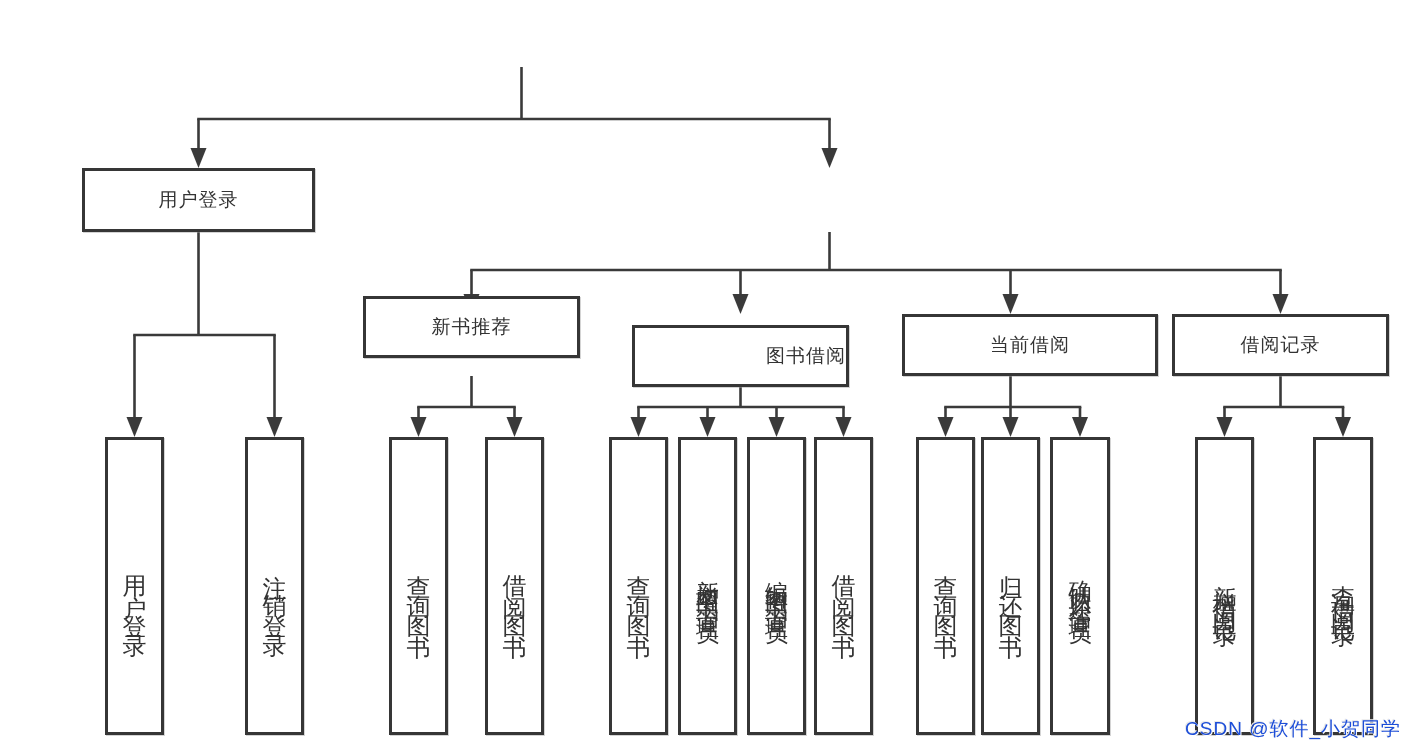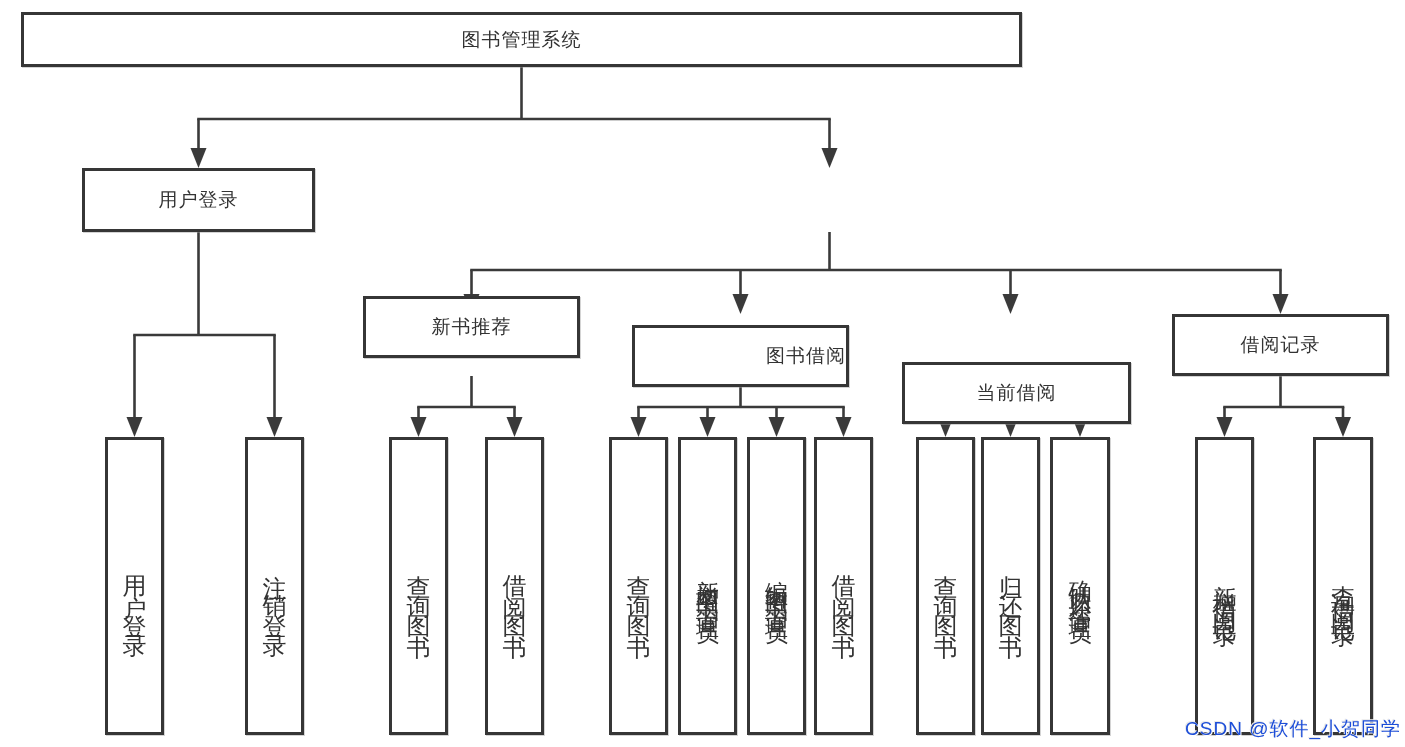--- a/index.html
+++ b/index.html
@@ -108,35 +108,32 @@
       <line x1="1080" y1="407" x2="1080" y2="421" stroke="#3a3a3a" stroke-width="2.6"></line>
       <polygon points="1080,437 1072,417 1088,417" fill="#3a3a3a"></polygon>
       <line x1="1280.5" y1="376" x2="1280.5" y2="407" stroke="#3a3a3a" stroke-width="2.6"></line>
       <line x1="1223.2" y1="407" x2="1344.3" y2="407" stroke="#3a3a3a" stroke-width="2.6"></line>
       <line x1="1224.5" y1="407" x2="1224.5" y2="421" stroke="#3a3a3a" stroke-width="2.6"></line>
       <polygon points="1224.5,437 1216.5,417 1232.5,417" fill="#3a3a3a"></polygon>
       <line x1="1343" y1="407" x2="1343" y2="421" stroke="#3a3a3a" stroke-width="2.6"></line>
       <polygon points="1343,437 1335,417 1351,417" fill="#3a3a3a"></polygon>
     </svg>
 
-  <div class="box h-box root-box" style="left:21px; top:12px; width:1001px; height:55px;">
-    <span>图书管理系统</span>
-  </div>
 
   <div class="box h-box" style="left:82px; top:168px; width:233px; height:64px;">
     <span>用户登录</span>
   </div>
 
   <div class="box h-box" style="left:363px; top:296px; width:217px; height:62px;">
     <span>新书推荐</span>
   </div>
   <div class="box h-box" style="left:632px; top:325px; width:217px; height:62px;justify-content:flex-end;">
     <span>图书借阅</span>
   </div>
-  <div class="box h-box" style="left:902px; top:314px; width:229px; height:62px;margin-top:48px;">
+  <div class="box h-box" style="left:902px; top:314px; width:256px; height:62px;">
     <span>当前借阅</span>
   </div>
   <div class="box h-box" style="left:1172px; top:314px; width:217px; height:62px;">
     <span>借阅记录</span>
   </div>
 
   <div class="box v-box ls-wide" style="left:105px; top:437px; width:59px; height:298px;">
     <span>用户登录</span>
   </div>
   <div class="box v-box ls-wide" style="left:245px; top:437px; width:59px; height:298px;">

